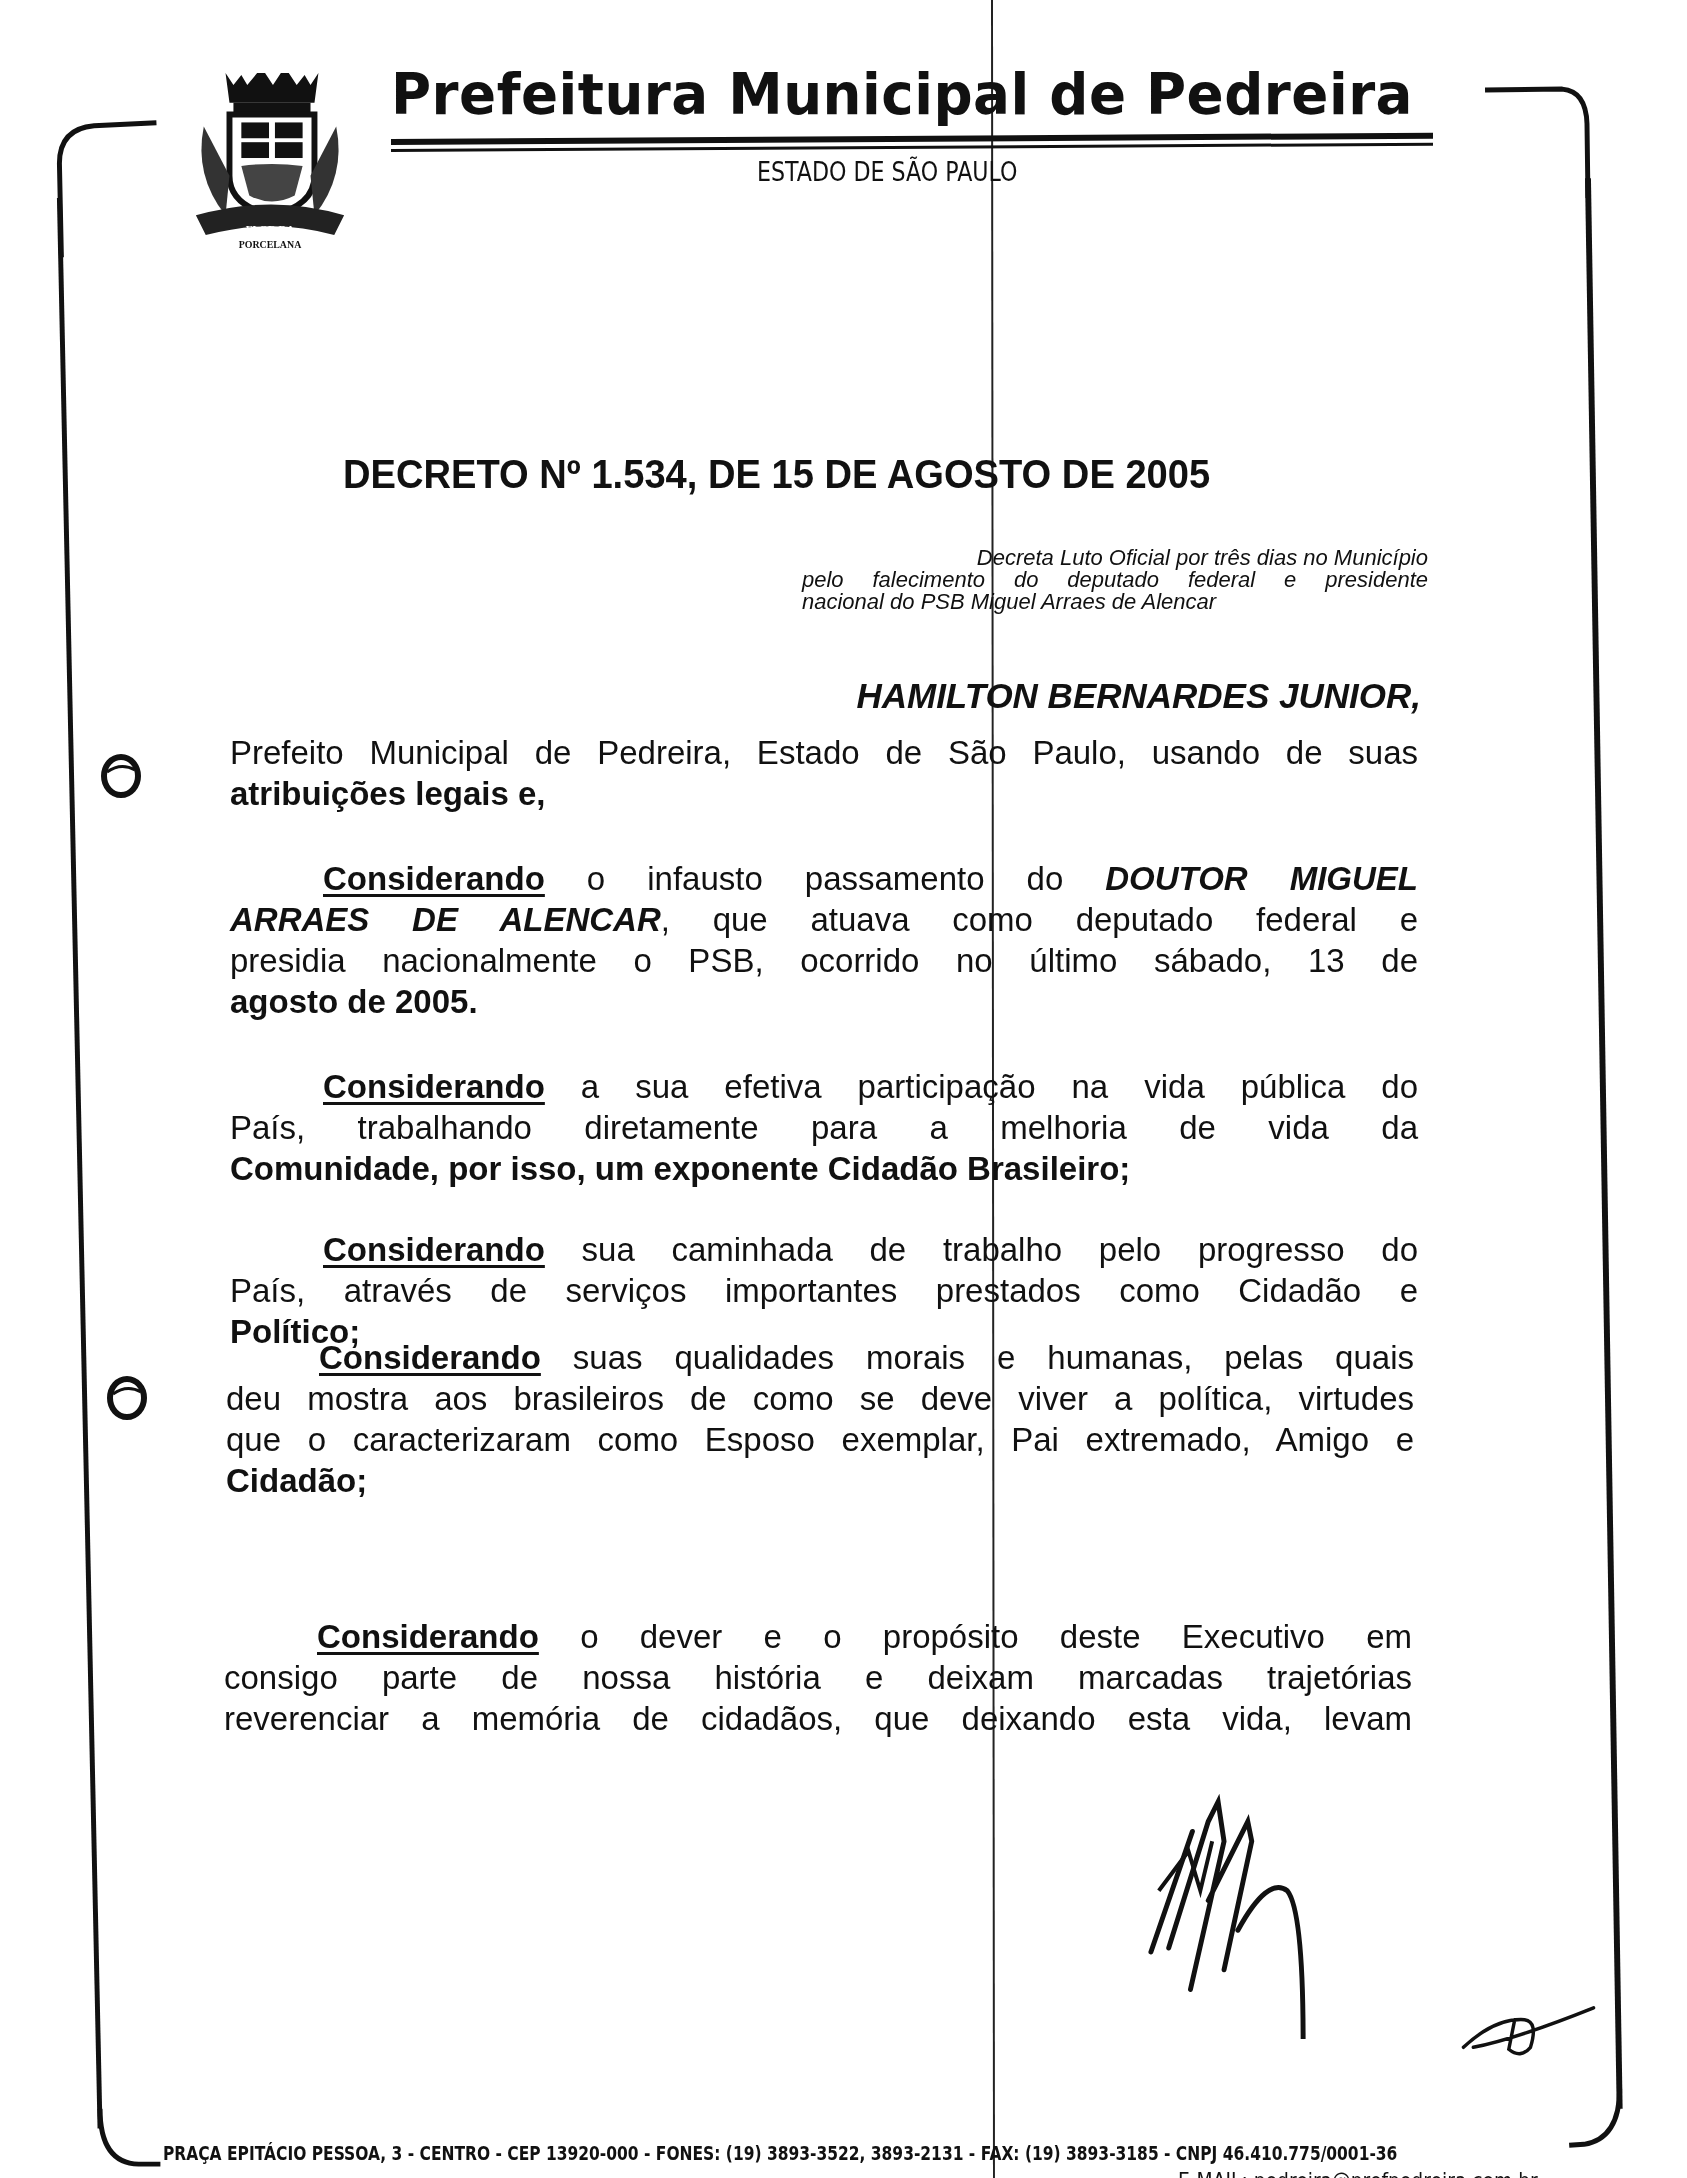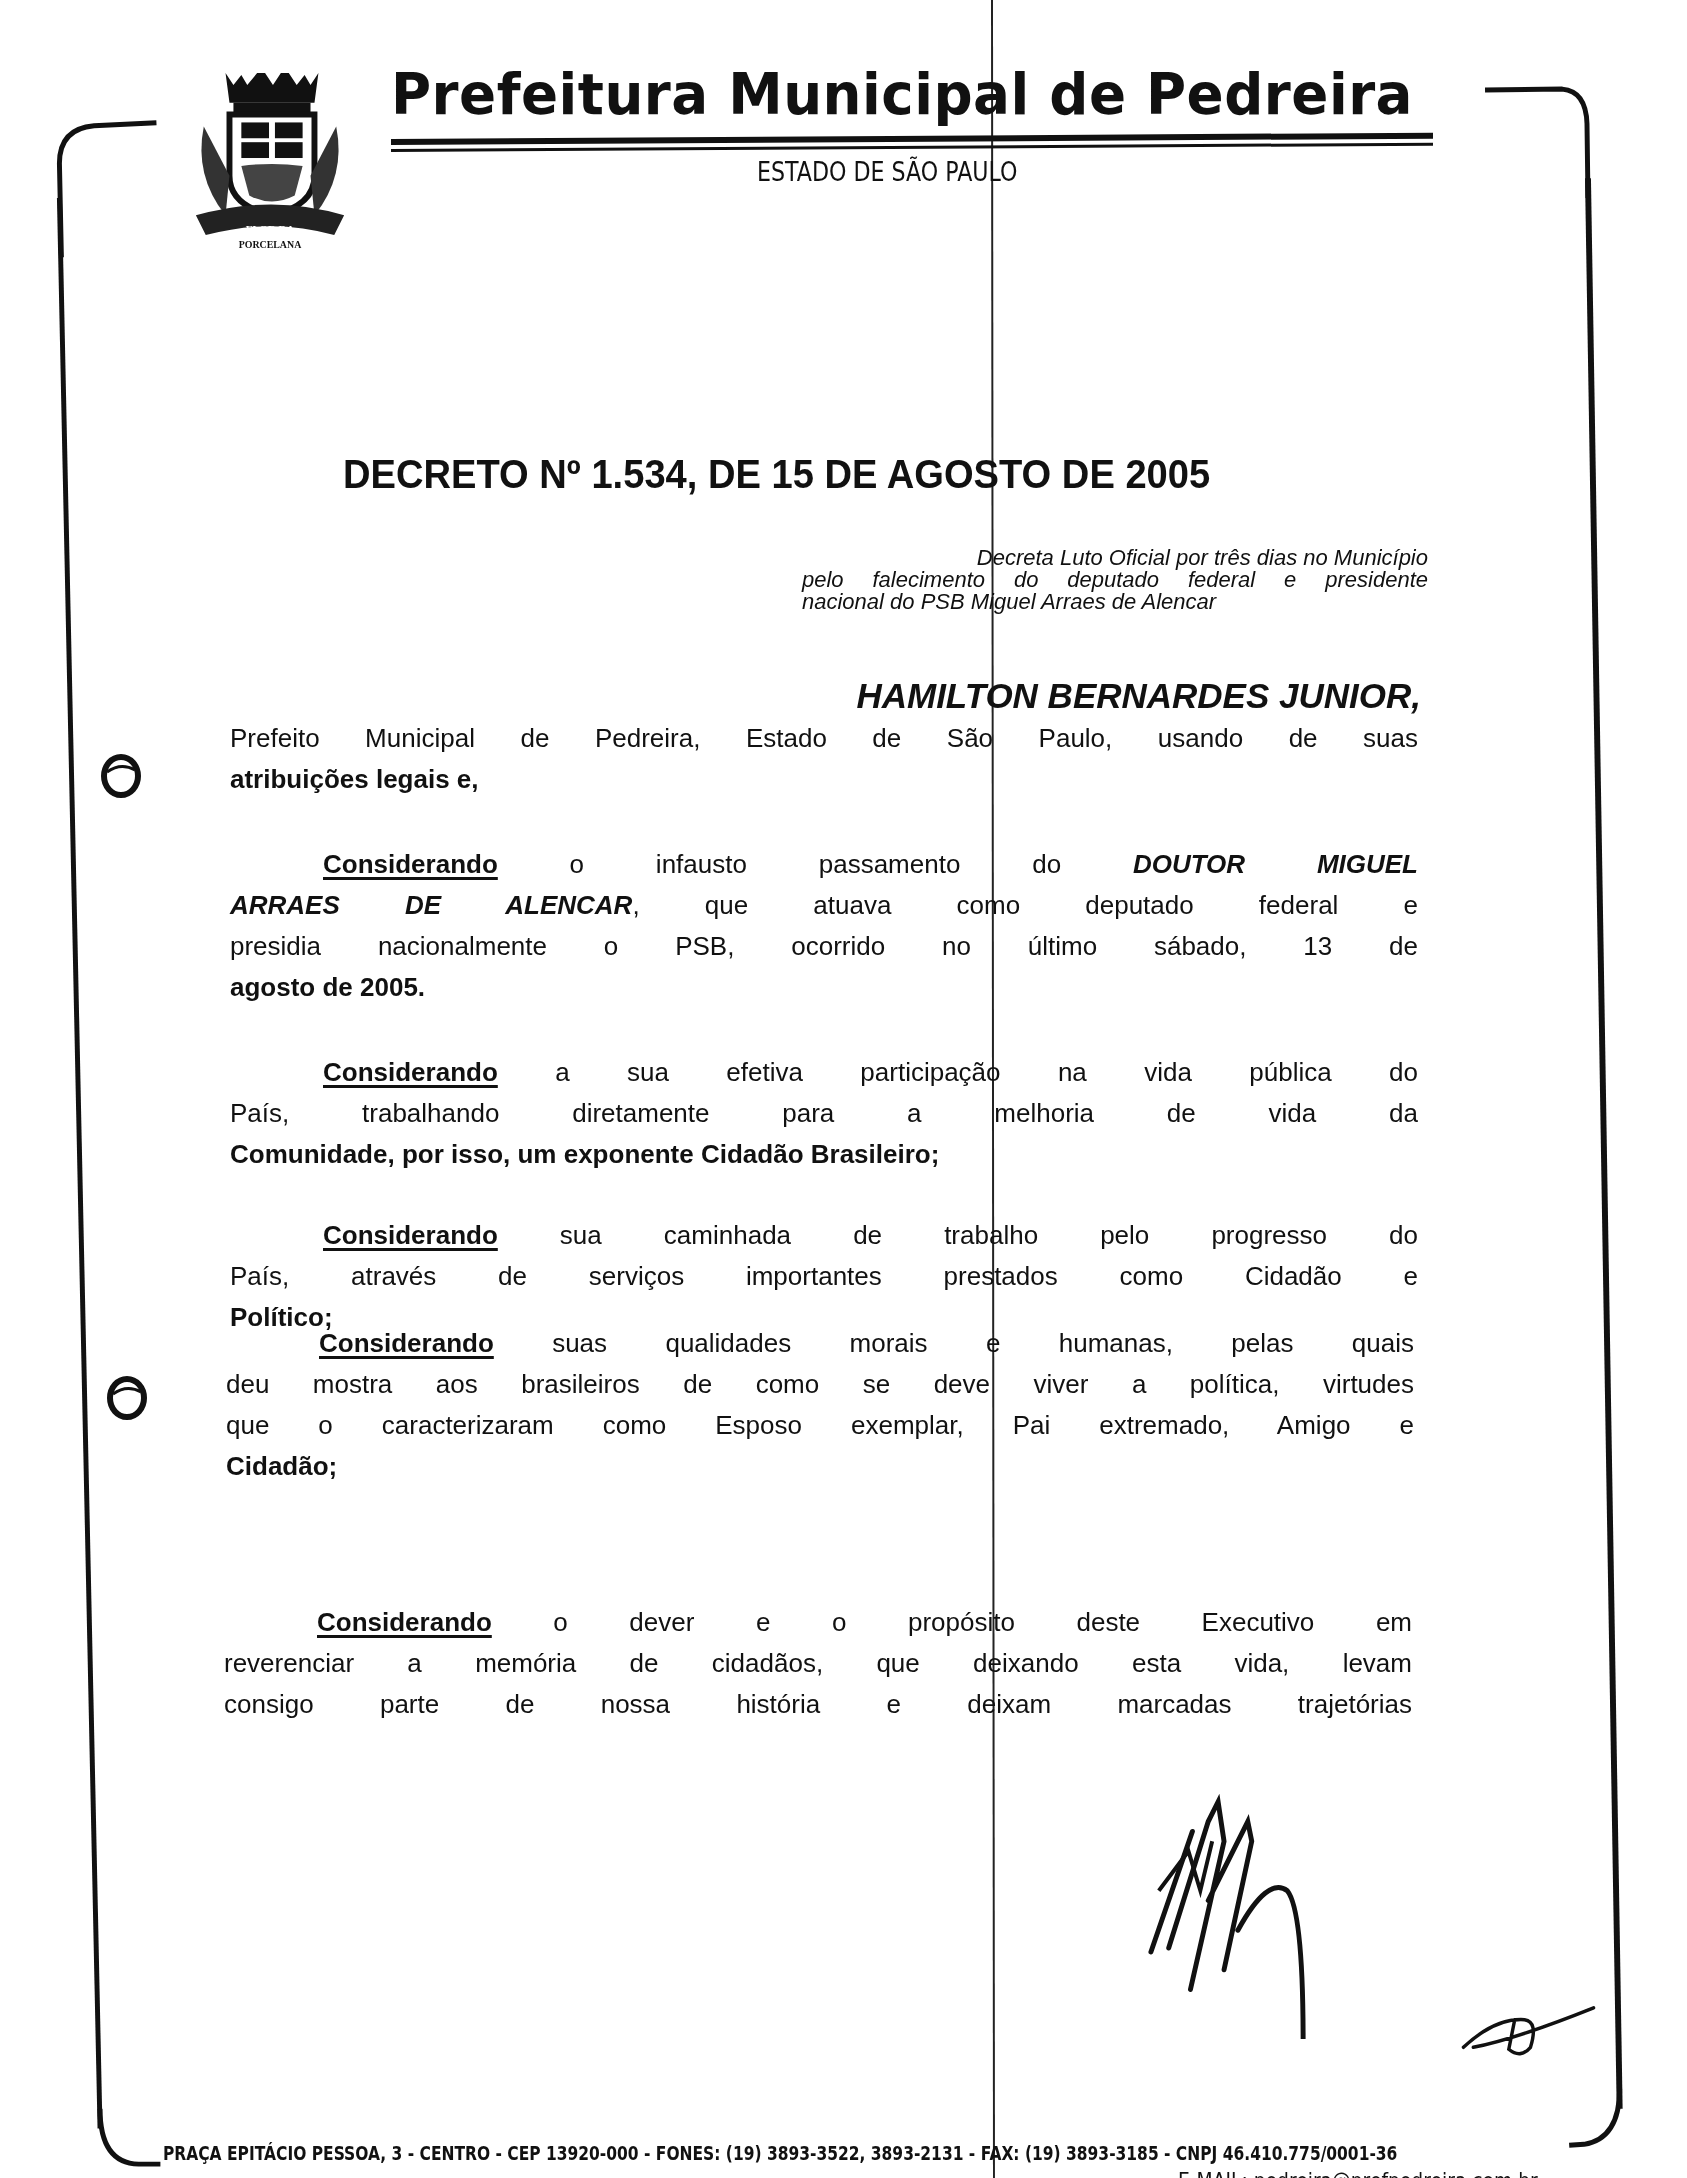--- a/index.html
+++ b/index.html
@@ -8,21 +8,21 @@
   #frame{position:absolute;left:0;top:0;width:1687px;height:2178px;pointer-events:none;}
   .logo{left:186px;top:67px;width:168px;height:184px;}
   .header-title{left:391px;top:61px;font-family:"DejaVu Sans",sans-serif;font-weight:bold;font-size:57px;letter-spacing:0.5px;white-space:nowrap;transform:scaleX(0.96);transform-origin:left top;}
   .hdr-rule1{left:391px;top:139px;width:1042px;height:6px;background:#111;transform:rotate(-0.35deg);transform-origin:left top;}
   .hdr-rule2{left:391px;top:149px;width:1042px;height:3px;background:#111;transform:rotate(-0.35deg);transform-origin:left top;}
   .header-sub{left:757px;top:156px;font-family:"DejaVu Sans",sans-serif;font-size:27px;white-space:nowrap;transform:scaleX(0.82);transform-origin:left top;}
   .decree-title{left:343px;top:451px;font-weight:bold;font-size:41px;white-space:nowrap;transform:scaleX(0.93);transform-origin:left top;}
   .ementa{left:802px;top:547px;width:626px;font-style:italic;font-size:22px;line-height:22px;text-align:justify;text-align-last:left;}
   .ementa .line{display:block;text-align:justify;text-align-last:justify;}
   .mayor{left:693px;top:676px;width:728px;text-align:right;font-style:italic;font-weight:bold;font-size:35px;white-space:nowrap;}
-  .body-block{position:absolute;left:230px;width:1188px;font-size:26px;line-height:41px;}
+  .body-block{position:absolute;left:230px;width:1188px;font-size:33px;line-height:41px;margin-top:14px;}
   .body-block .l{display:block;white-space:nowrap;text-align:justify;text-align-last:justify;}
   .body-block .l.last{text-align-last:left;font-weight:bold;}
   .kw{font-weight:bold;text-decoration:underline;text-decoration-thickness:3px;text-underline-offset:4px;}
   .bi{font-weight:bold;font-style:italic;}
   .ind{padding-left:93px;}
   .footer-line{left:163px;top:2142px;font-family:"DejaVu Sans",sans-serif;font-weight:bold;font-size:19px;white-space:nowrap;transform:scaleX(0.815);transform-origin:left top;}
   .footer-email{left:1178px;top:2168px;font-family:"DejaVu Sans",sans-serif;font-size:22px;white-space:nowrap;transform:scaleX(0.85);transform-origin:left top;}
   .punch{position:absolute;width:40px;height:44px;}
   .sig{position:absolute;}
 </style>
@@ -105,22 +105,22 @@
 
 <div class="body-block" style="top:1323px;left:226px;">
   <span class="l ind" style="white-space: nowrap; display: block;"><span style="white-space: nowrap;"><span class="kw">Considerando</span><span> suas qualidades morais e humanas, pelas quais</span></span></span>
   <span class="l" style="white-space: nowrap; display: block;"><span style="white-space: nowrap;">deu mostra aos brasileiros de como se deve viver a política, virtudes</span></span>
   <span class="l" style="white-space: nowrap; display: block;"><span style="white-space: nowrap;">que o caracterizaram como Esposo exemplar, Pai extremado, Amigo e</span></span>
   <span class="l last">Cidadão;</span>
 </div>
 
 <div class="body-block" style="top:1602px;left:224px;">
   <span class="l ind" style="white-space: nowrap; display: block;"><span style="white-space: nowrap;"><span class="kw">Considerando</span><span> o dever e o propósito deste Executivo em</span></span></span>
+  <span class="l" style="white-space: nowrap; display: block;"><span style="white-space: nowrap;">consigo parte de nossa história e deixam marcadas trajetórias</span></span>
   <span class="l" style="white-space: nowrap; display: block;"><span style="white-space: nowrap;">reverenciar a memória de cidadãos, que deixando esta vida, levam</span></span>
-  <span class="l" style="white-space: nowrap; display: block;"><span style="white-space: nowrap;">consigo parte de nossa história e deixam marcadas trajetórias</span></span>
 </div>
 
 <svg class="punch" style="left:101px;top:754px;" viewBox="0 0 40 44">
   <ellipse cx="20" cy="22" rx="17" ry="19" fill="none" stroke="#111" stroke-width="6"></ellipse>
   <path d="M6 18 Q20 8 34 16" fill="none" stroke="#111" stroke-width="3"></path>
 </svg>
 <svg class="punch" style="left:107px;top:1376px;" viewBox="0 0 40 44">
   <ellipse cx="20" cy="22" rx="17" ry="19" fill="none" stroke="#111" stroke-width="6"></ellipse>
   <path d="M6 18 Q20 8 34 16" fill="none" stroke="#111" stroke-width="3"></path>
 </svg>

